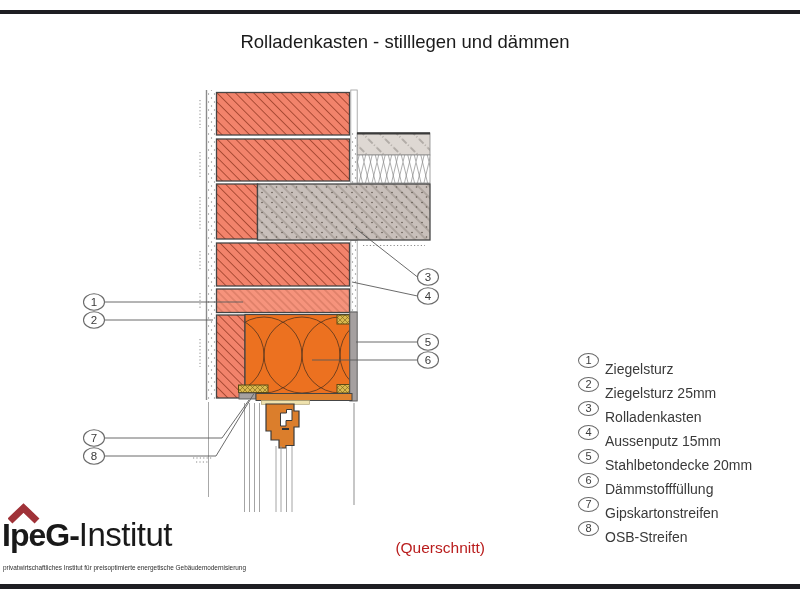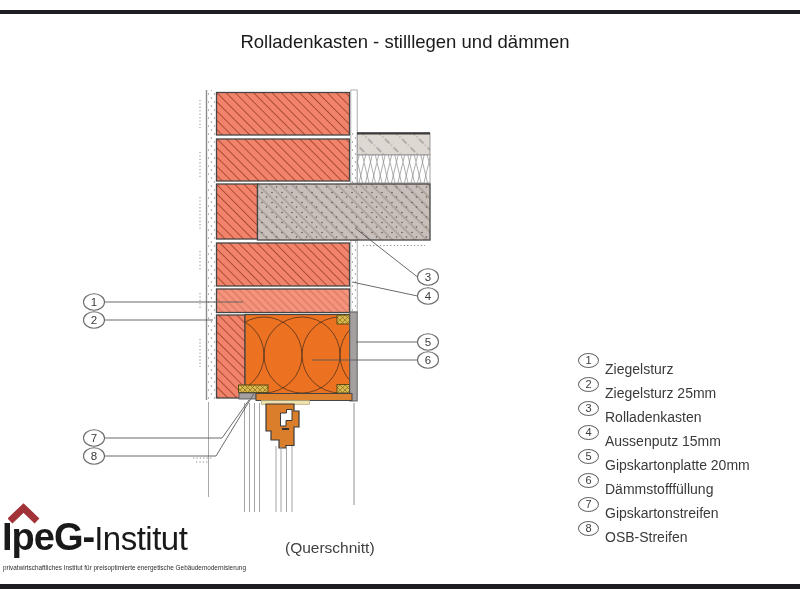--- a/index.html
+++ b/index.html
@@ -10,25 +10,25 @@
   .title{position:absolute;left:10px;top:31px;width:790px;text-align:center;
          font-size:18.5px;line-height:21.5px;color:#1a1a1a;}
   .drawing{position:absolute;left:0;top:0;}
   .drawing text{font-family:"Liberation Sans","DejaVu Sans",sans-serif;font-size:11.5px;fill:#3a3a3a;}
   .legend{position:absolute;left:578px;top:348px;}
   .legend-row{display:flex;align-items:center;height:24px;}
   .legend-badge{display:inline-flex;align-items:center;justify-content:center;
         width:21px;height:15px;border:1.2px solid #6a6a6a;border-radius:50%;
         font-size:11px;color:#3a3a3a;box-sizing:border-box;flex:0 0 auto;}
   .legend-label{margin-left:6px;font-size:14px;color:#3a3a3a;white-space:nowrap;margin-top:17px;}
-  .caption{position:absolute;left:285px;top:539px;width:200px;text-align:left;
-        font-size:15.5px;color:#404040;}
+  .caption{position:absolute;left:285px;top:539px;width:200px;text-align:right;
+        font-size:15.5px;color:#b91c1c;}
   .logo-roof{position:absolute;left:0;top:0;}
   .logo-name{position:absolute;left:2px;top:516px;white-space:nowrap;color:#191919;}
-  .logo-name .main{font-size:38px;font-weight:bold;letter-spacing:-1px;}
+  .logo-name .main{font-size:32px;font-weight:bold;letter-spacing:-1px;}
   .logo-name .rest{font-size:33px;font-weight:normal;letter-spacing:-0.5px;}
   .logo-tagline{position:absolute;left:3px;top:564px;font-size:6.4px;color:#2e2e2e;white-space:nowrap;}
 </style>
 </head>
 <body>
 
 <div class="slide">
 
   <div class="bar-top"></div>
 
@@ -240,21 +240,21 @@
     <div class="legend-row">
       <span class="legend-badge">3</span>
       <span class="legend-label">Rolladenkasten</span>
     </div>
     <div class="legend-row">
       <span class="legend-badge">4</span>
       <span class="legend-label">Aussenputz 15mm</span>
     </div>
     <div class="legend-row">
       <span class="legend-badge">5</span>
-      <span class="legend-label">Gipskartonplatte 20mm</span>
+      <span class="legend-label">Stahlbetondecke 20mm</span>
     </div>
     <div class="legend-row">
       <span class="legend-badge">6</span>
       <span class="legend-label">Dämmstofffüllung</span>
     </div>
     <div class="legend-row">
       <span class="legend-badge">7</span>
       <span class="legend-label">Gipskartonstreifen</span>
     </div>
     <div class="legend-row">

